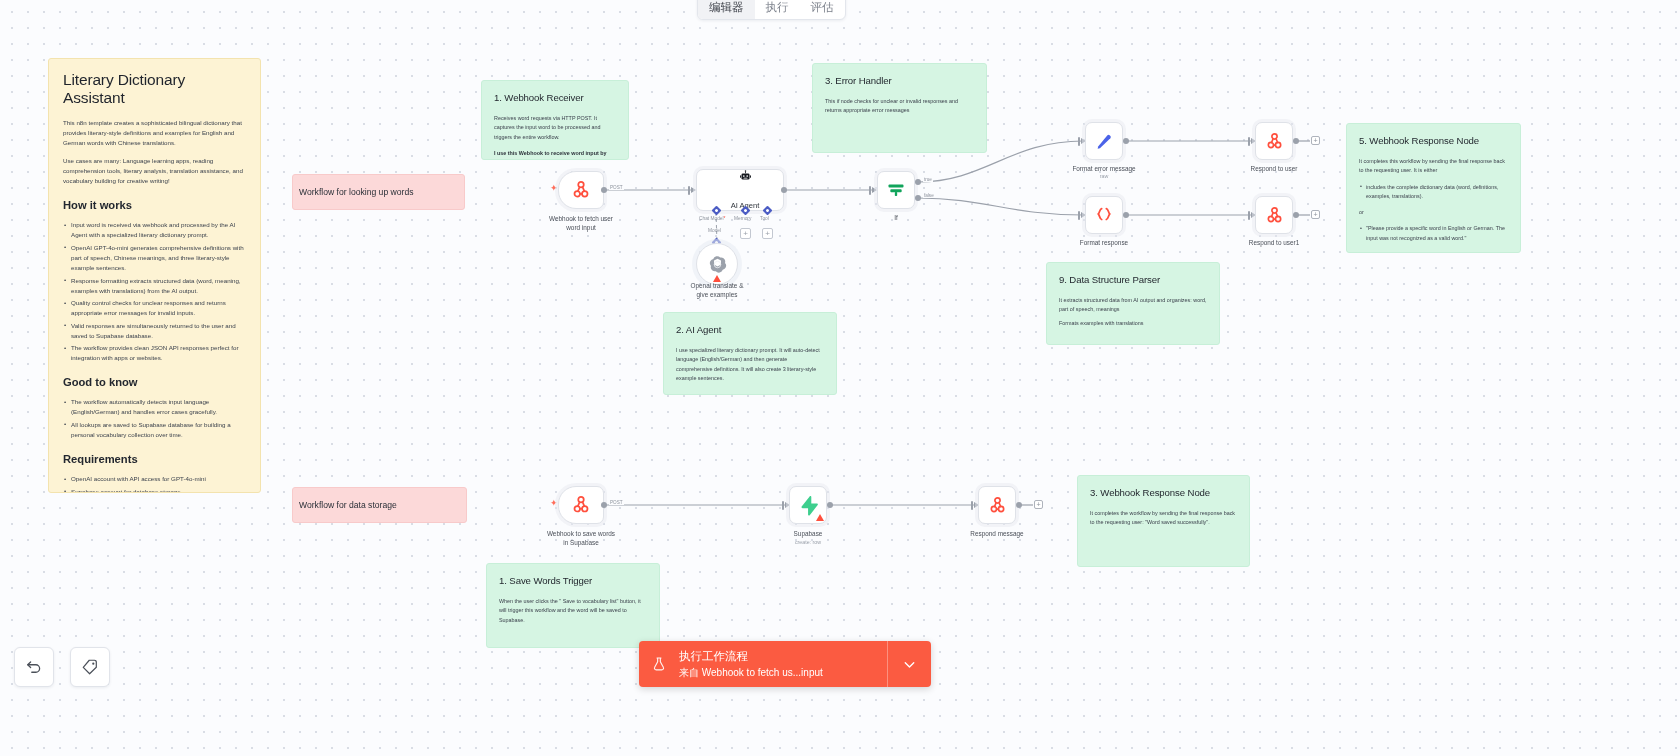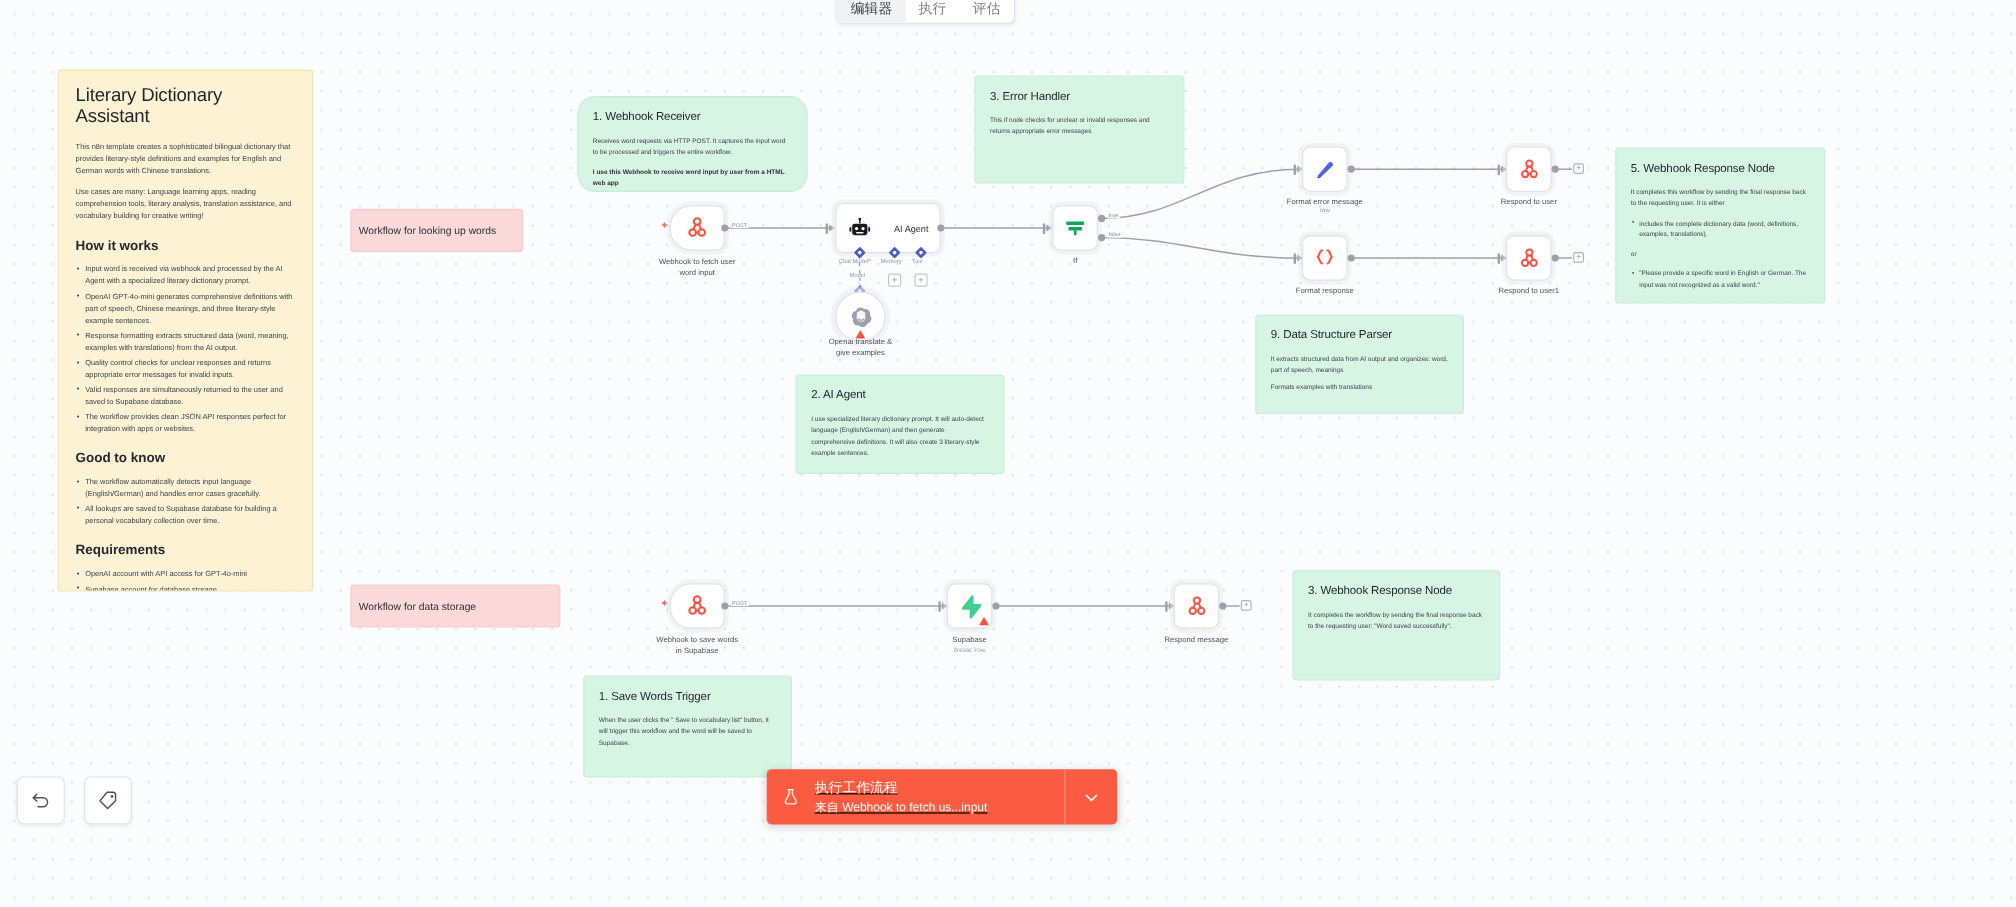--- a/index.html
+++ b/index.html
@@ -84,21 +84,21 @@
   .node {
     position: absolute;
     background: #fff;
     border: 1.4px solid #dfe2e8;
     border-radius: 7px;
     box-shadow: 0 0 0 3px rgba(230,233,240,.45);
     display: flex; align-items: center; justify-content: center;
   }
   .node.sq { width: 38px; height: 38px; }
   .node.trigger { width: 46px; height: 38px; border-radius: 18px 7px 7px 18px; }
-  .node.wide { width: 88px; height: 42px; justify-content: flex-start; padding-left: 10px; gap: 19px; }
+  .node.wide { width: 88px; height: 42px; justify-content: space-between; padding-left: 10px; gap: 19px; flex-direction: column; }
   .node.circle {
     width: 42px; height: 42px; border-radius: 50%;
     box-shadow: 0 0 0 4px rgba(232,235,242,.55);
   }
   .node-caption {
     position: absolute;
     text-align: center;
     font-size: 6.4px; line-height: 1.42;
     color: #4a4f58;
     width: 130px;
@@ -177,21 +177,20 @@
   
   .toast {
     position: absolute; left: 639px; top: 641px;
     width: 292px; height: 46px;
     background: #fb5b41;
     border-radius: 4px;
     display: flex; align-items: stretch;
     box-shadow: 0 2px 7px rgba(30,20,20,.18);
     overflow: hidden;
     z-index: 30;
-    text-decoration: underline;
   }
   .toast-ico { width: 40px; display:flex; align-items:center; justify-content:center; color:#fff; opacity:.92; }
   .toast-txt { flex: 1; display: flex; flex-direction: column; justify-content: center; color: #fff; }
   .toast-txt .t1 { font-size: 11.5px; font-weight: 400; margin-bottom: 2px; }
   .toast-txt .t2 { font-size: 10px; }
   .toast-caret {
     width: 44px; border-left: 1px solid rgba(255,255,255,.33);
     display: flex; align-items: center; justify-content: center; color: #fff;
   }
 </style>
@@ -263,32 +262,32 @@
       <div class="n-h2">Requirements</div>
       <ul class="n-ul">
         <li>OpenAI account with API access for GPT-4o-mini</li>
         <li>Supabase account for database storage</li>
 
       </ul>
 
     </div>
   </div>
 
-  <div class="note pink" style="left:292px; top:174px; width:144px; height:36px;">
+  <div class="note pink" style="left:292px; top:174px; width:173px; height:36px;">
     <div class="label-note">
         <span>Workflow for looking up words</span>
       </div>
   </div>
   <div class="note pink" style="left:292px; top:487px; width:175px; height:36px;">
     <div class="label-note">
         <span>Workflow for data storage</span>
       </div>
   </div>
 
-  <div class="note green" style="left:481px; top:80px; width:192px; height:80px;border-radius:15px;">
+  <div class="note green" style="left:481px; top:80px; width:148px; height:80px;">
     <div class="note-inner" style="padding:11px 12px;">
       <div class="note-title-sm">1. Webhook Receiver</div>
       <div class="note-body-sm">
         <p>Receives word requests via HTTP POST. It captures the input word to be processed and triggers the entire workflow.</p>
         <p class="strong">I use this Webhook to receive word input by user from a HTML web app</p>
       </div>
     </div>
   </div>
 
   <div class="note green" style="left:812px; top:63px; width:175px; height:90px;">

